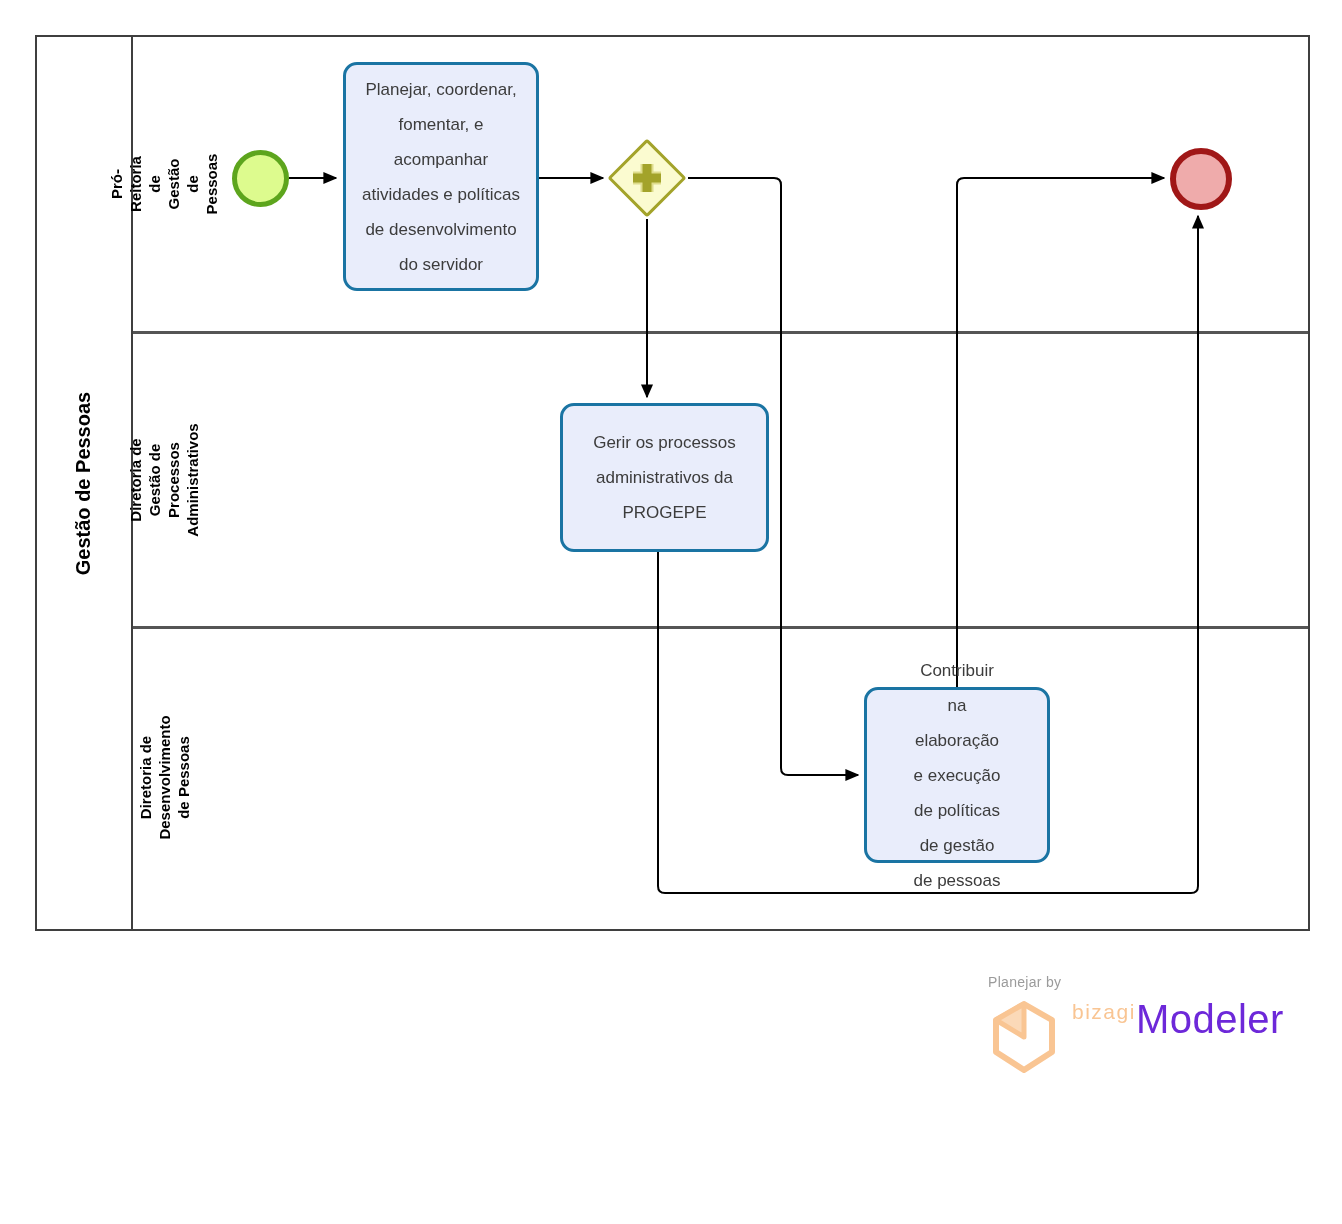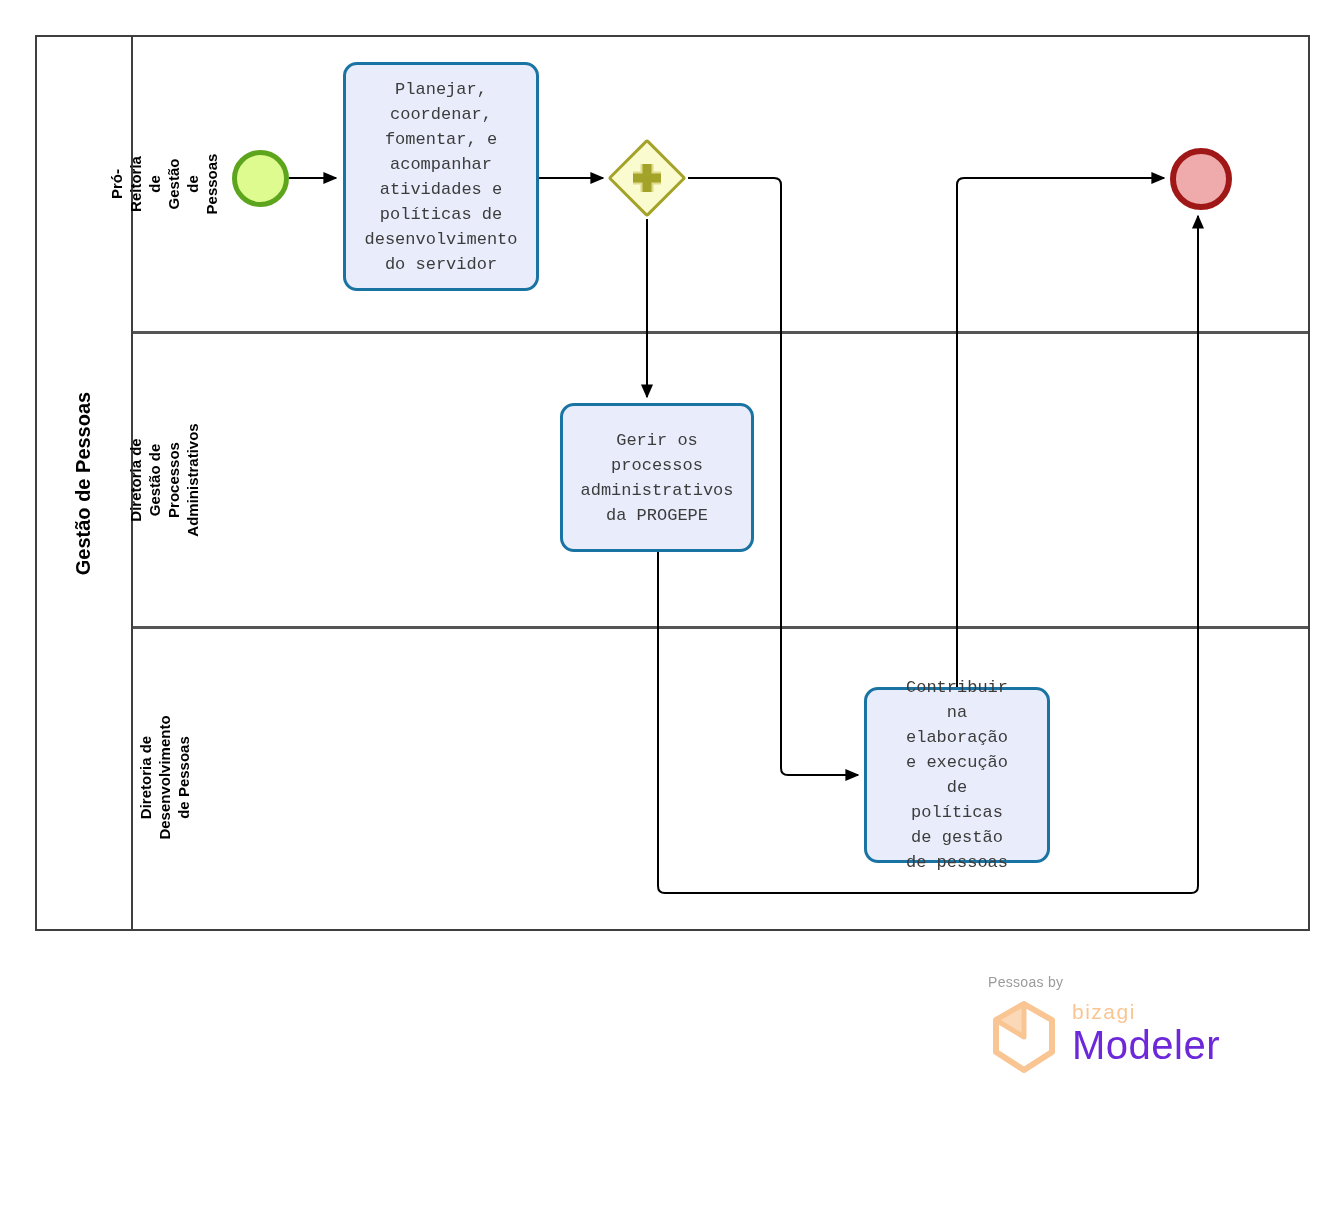--- a/index.html
+++ b/index.html
@@ -30,42 +30,42 @@
     display:flex;align-items:center;justify-content:center;pointer-events:none;
   }
   .lane-label{
     width:232px;transform:rotate(-90deg);text-align:center;
     font-size:15px;font-weight:bold;color:#000;line-height:19px;
   }
   
   .task{
     position:absolute;background:#e9edfb;border:3px solid #1a74a3;border-radius:14px;
     box-sizing:border-box;display:flex;align-items:center;justify-content:center;
-    text-align:center;color:#3c3c3c;font-size:17px;line-height:25px;font-family:Liberation Mono, monospace;
+    text-align:center;color:#3c3c3c;font-size:17px;line-height:35px;
   }
   #task-planejar{left:343px;top:62px;width:196px;height:229px;padding:2px 15px;}
-  #task-gerir{left:560px;top:403px;width:194px;height:149px;padding:2px 21px;}
+  #task-gerir{left:560px;top:403px;width:209px;height:149px;padding:2px 21px;}
   #task-contribuir{left:864px;top:687px;width:186px;height:176px;padding:2px 44px;}
   .event{position:absolute;border-radius:50%;box-sizing:border-box;}
   #start-event{left:232px;top:150px;width:57px;height:57px;background:#ddfb8e;border:5px solid #5da51d;}
   #end-event{left:1170px;top:148px;width:62px;height:62px;background:#efabab;border:6px solid #a01717;}
   .gateway{
     position:absolute;left:619px;top:150px;width:56px;height:56px;
     background:#fbfbd0;border:3px solid #a3a32a;border-radius:3px;box-sizing:border-box;
     transform:rotate(45deg);display:flex;align-items:center;justify-content:center;
   }
   .gw-plus{transform:rotate(-45deg);display:block;width:38px;height:38px;}
   
   .flows{position:absolute;left:0;top:0;pointer-events:none;}
   .flow{fill:none;stroke:#000;stroke-width:2px;}
   
   .branding{position:absolute;left:988px;top:974px;width:260px;}
   .powered-by{font-size:14px;color:#9b9b9b;font-weight:500;letter-spacing:.3px;}
   .brand-row{display:flex;align-items:flex-start;margin-top:8px;}
-  .brand-texts{margin-left:12px;display:flex;flex-direction:column;}
+  .brand-texts{margin-left:12px;display:flex;flex-direction:row;}
   .brand-bizagi{font-size:21px;color:#f9c593;letter-spacing:1.5px;font-weight:500;margin-top:2px;}
   .brand-modeler{font-size:40px;color:#6d28d9;font-weight:500;line-height:42px;letter-spacing:.5px;}
 </style>
 </head>
 <body>
 
 <div id="page-root">
 
   <div class="pool">
     <div class="pool-title-cell">
@@ -117,21 +117,21 @@
     </span>
   </div>
 
   <div class="task" id="task-gerir">Gerir os processos administrativos da PROGEPE</div>
 
   <div class="task" id="task-contribuir">Contribuir na elaboração e execução de políticas de gestão de pessoas</div>
 
   <div class="event" id="end-event"></div>
 
   <div class="branding">
-    <div class="powered-by">Pessoas by</div>
+    <div class="powered-by">Planejar by</div>
     <div class="brand-row">
       <span>
         <svg width="72" height="78" viewBox="0 0 72 78">
           <path d="M36 6 L64 22 L64 54 L36 72 L8 54 L8 22 Z" fill="none" stroke="#f9c593" stroke-width="6" stroke-linejoin="round"></path>
           <path d="M36 6 L36 39 L8 22 Z" fill="#fbd9b8" stroke="#f9c593" stroke-width="5" stroke-linejoin="round"></path>
         </svg>
       </span>
       <span class="brand-texts">
         <span class="brand-bizagi">bizagi</span>
         <span class="brand-modeler">Modeler</span>

